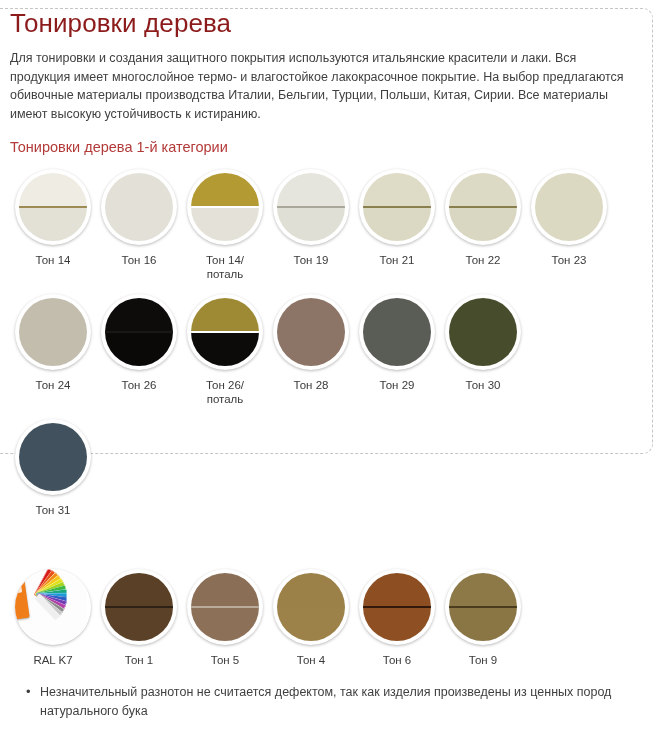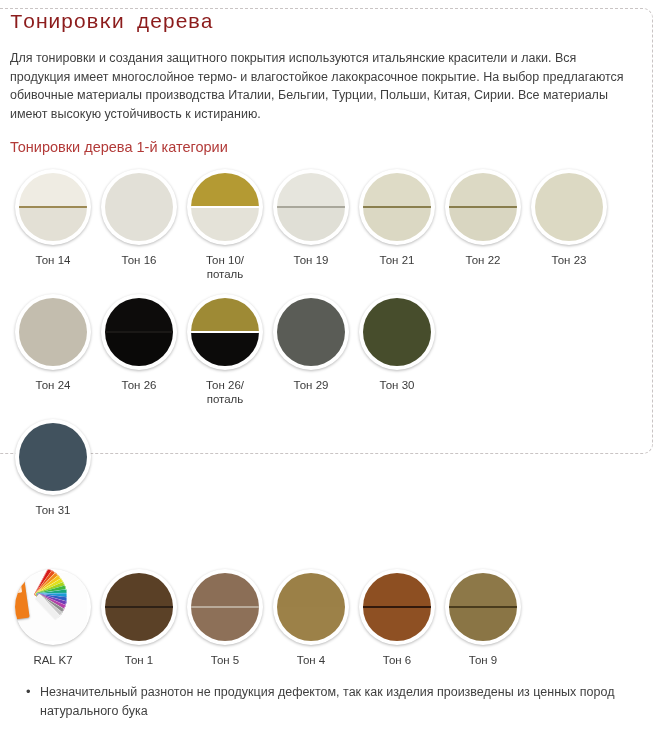--- a/index.html
+++ b/index.html
@@ -26,26 +26,25 @@
     pointer-events: none;
   }
   .page {
     position: relative;
     padding: 0 10px;
     box-sizing: border-box;
     width: 661px;
   }
   h1.title {
     color: #8c1c1c;
-    font-size: 21px;
+    font-size: 26px;
     font-weight: normal;
     margin: 10px 0 0 0;
     line-height: 26px;
     letter-spacing: 0.1px;
-    font-family: Liberation Mono, monospace;
   }
   p.intro {
     font-size: 12.5px;
     line-height: 18.5px;
     color: #3f3f3f;
     margin: 13px 0 0 0;
     max-width: 625px;
   }
   h2.subtitle {
     color: #b23a38;
@@ -224,21 +223,21 @@
       <div class="swatch">
         <div class="disc-wrap">
           <div class="disc">
             <div class="disc-inner">
               <div class="half-top" style="background: rgb(180, 154, 51);"></div>
               <div class="half-bottom" style="background: rgb(228, 226, 216);"></div>
               <div class="seam" style="background: rgb(255, 255, 255);"></div>
             </div>
           </div>
         </div>
-        <div class="caption">Тон 10/
+        <div class="caption">Тон 14/
 поталь</div>
       </div>
       <div class="swatch">
         <div class="disc-wrap">
           <div class="disc">
             <div class="disc-inner">
               <div class="half-top" style="background: rgb(230, 229, 221);"></div>
               <div class="half-bottom" style="background: rgb(224, 223, 214);"></div>
               <div class="seam" style="background: rgb(169, 167, 155);"></div>
             </div>
@@ -313,20 +312,32 @@
           <div class="disc">
             <div class="disc-inner">
               <div class="half-top" style="background: rgb(158, 138, 53);"></div>
               <div class="half-bottom" style="background: rgb(12, 11, 10);"></div>
               <div class="seam" style="background: rgb(255, 255, 255);"></div>
             </div>
           </div>
         </div>
         <div class="caption">Тон 26/
 поталь</div>
+      </div>
+      <div class="swatch">
+        <div class="disc-wrap">
+          <div class="disc">
+            <div class="disc-inner">
+              <div class="half-top" style="background: rgb(140, 116, 102);"></div>
+              <div class="half-bottom" style="background: rgb(140, 116, 102);"></div>
+              <div class="seam" style="background: transparent;"></div>
+            </div>
+          </div>
+        </div>
+        <div class="caption">Тон 28</div>
       </div>
       <div class="swatch">
         <div class="disc-wrap">
           <div class="disc">
             <div class="disc-inner">
               <div class="half-top" style="background: rgb(90, 92, 86);"></div>
               <div class="half-bottom" style="background: rgb(90, 92, 86);"></div>
               <div class="seam" style="background: transparent;"></div>
             </div>
           </div>
@@ -450,16 +461,16 @@
               <div class="half-bottom" style="background: rgb(138, 117, 69);"></div>
               <div class="seam" style="background: rgb(74, 60, 29);"></div>
             </div>
           </div>
         </div>
         <div class="caption">Тон 9</div>
       </div>
     </div>
 
   <ul class="notes" id="notes-list">
-      <li>Незначительный разнотон не продукция дефектом, так как изделия произведены из ценных пород натурального бука</li>
+      <li>Незначительный разнотон не считается дефектом, так как изделия произведены из ценных пород натурального бука</li>
     </ul>
 
 </div>
 
 </body></html>

